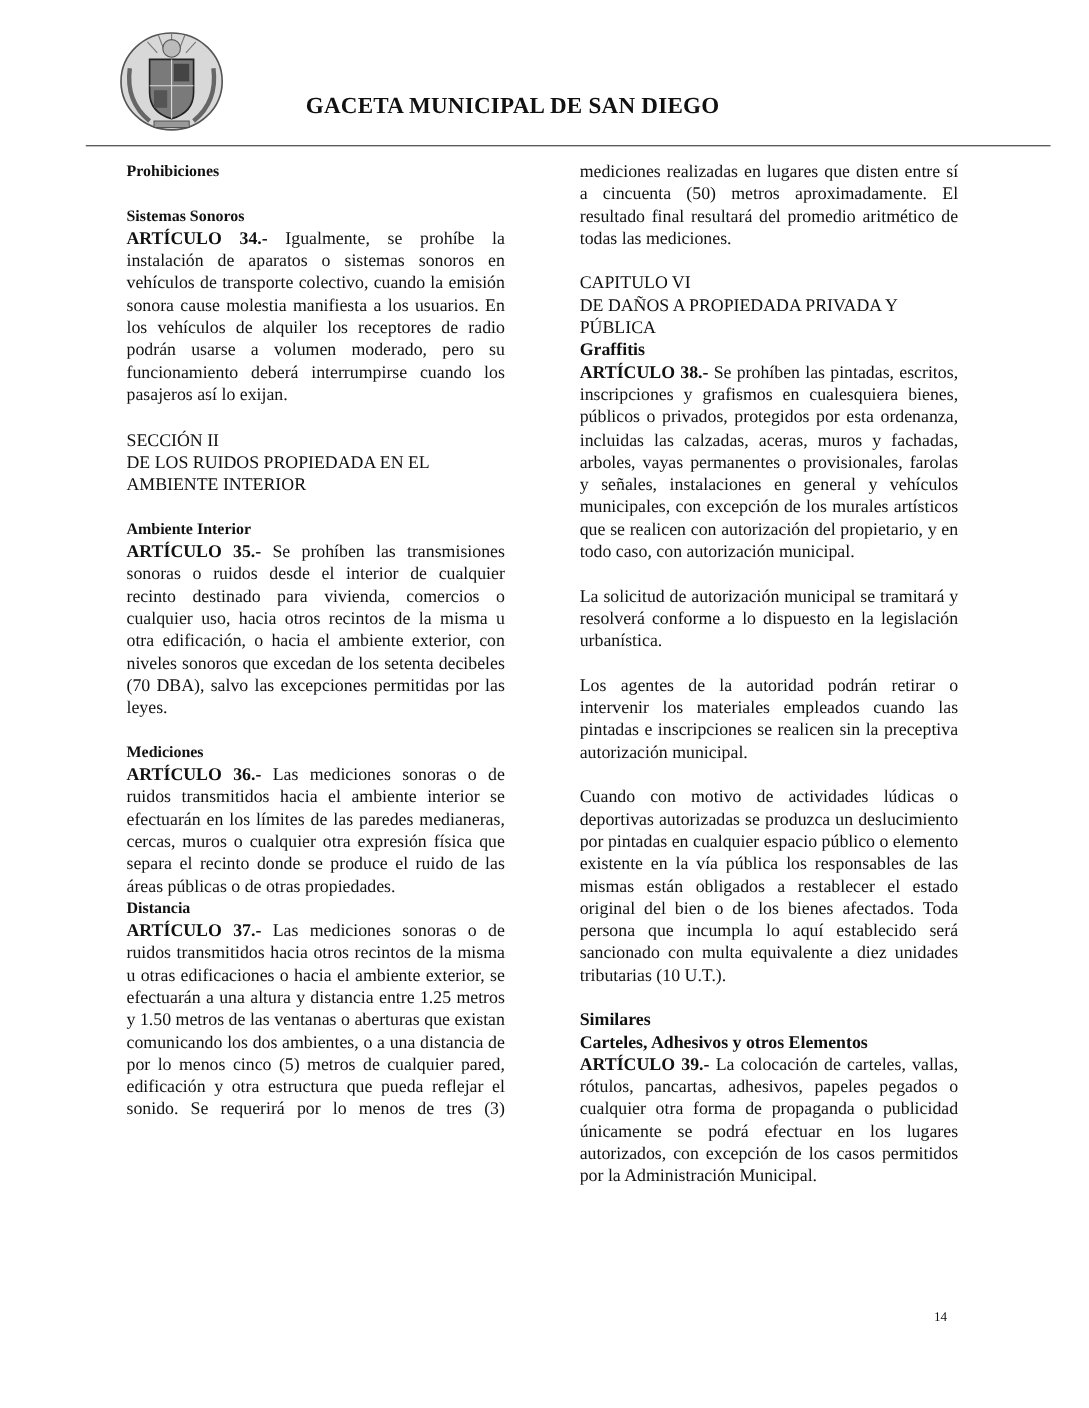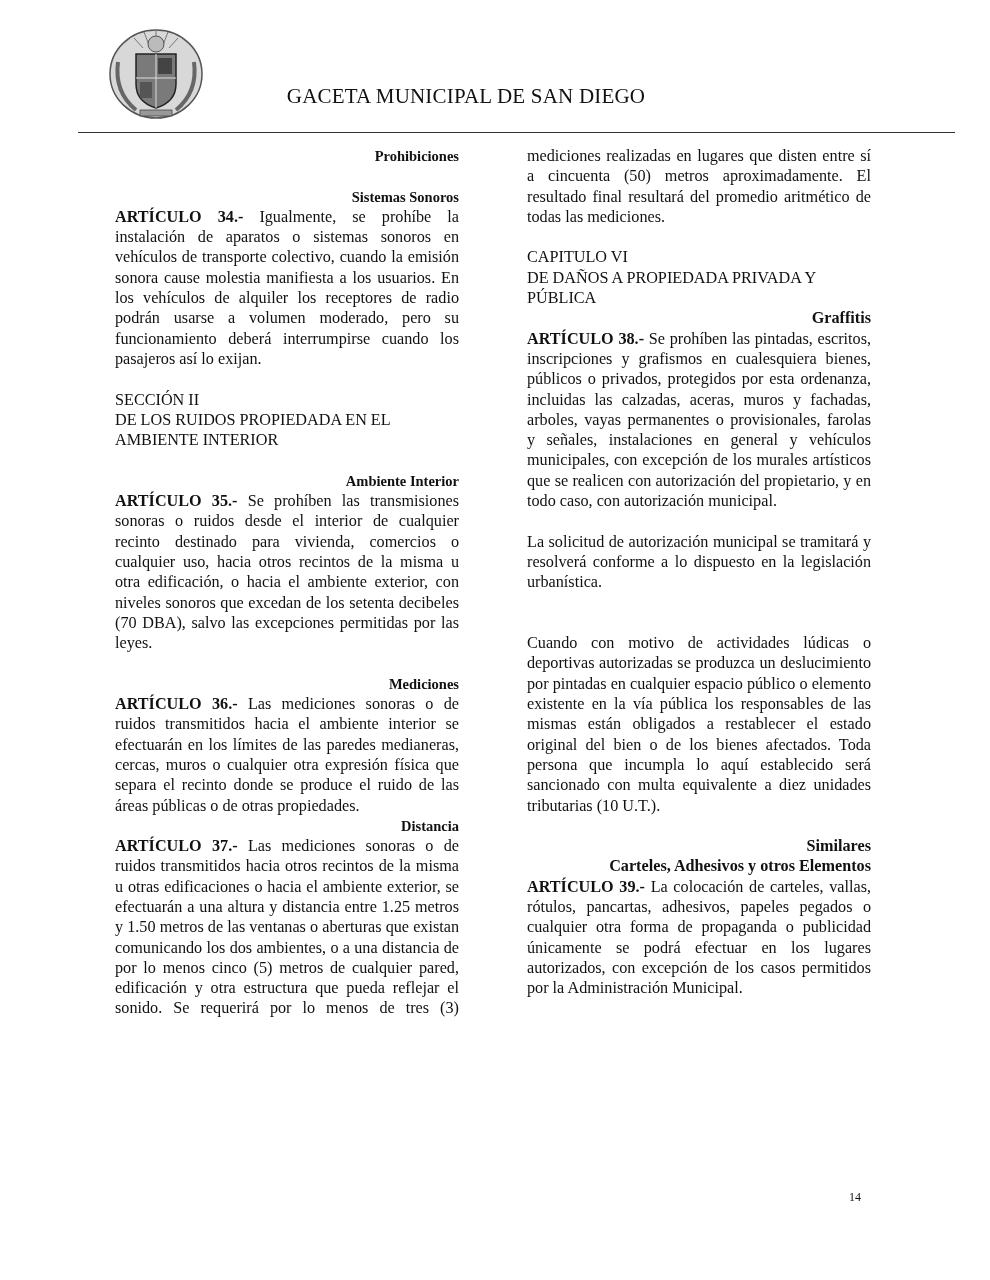--- a/index.html
+++ b/index.html
@@ -1,28 +1,28 @@
 <!DOCTYPE html>
 <html><head>
 <meta charset="utf-8">
 <style>
   html, body { margin: 0; padding: 0; background: #ffffff; }
   body { width: 990px; height: 1280px; position: relative; overflow: hidden;
          font-family: "Liberation Serif", "DejaVu Serif", serif; color: #111; }
   .seal { position: absolute; left: 106px; top: 22px; width: 100px; height: 98px; }
   .masthead { position: absolute; left: 0; width: 852px; top: 84px; text-align: center;
-              font-weight: normal; font-size: 21px; letter-spacing: 0.2px; }
+              font-weight: bold; font-size: 21px; letter-spacing: 0.2px; }
   .masthead span { position: relative; left: 40px; }
   .rule { position: absolute; left: 78px; top: 132px; width: 877px; height: 0;
           border-top: 1.5px solid #333; }
   .col { position: absolute; top: 146px; width: 344px; font-size: 16.2px; line-height: 20.3px; }
   .col.left { left: 115px; }
   .col.right { left: 527px; }
   .j { text-align: justify; margin: 0; }
-  .subhead { text-align: right; font-weight: bold; font-size: 14.5px; line-height: 20.3px; margin: 0; }
+  .subhead { font-weight: bold; font-size: 14.5px; line-height: 20.3px; margin: 0; }
   .subhead.big { font-size: 16.2px; }
   .art { font-weight: bold; }
   .heading { font-weight: normal; margin: 0; }
   .gap { height: 20.3px; }
   .pagenum { position: absolute; left: 849px; top: 1190px; font-size: 12px; }
 </style>
 </head>
 <body>
 
 <div class="seal">
@@ -72,20 +72,21 @@
   <p class="j">mediciones realizadas en lugares que disten entre sí a cincuenta (50) metros aproximadamente. El resultado final resultará del promedio aritmético de todas las mediciones.</p>
   <div class="gap"></div>
   <p class="heading">CAPITULO VI</p>
   <p class="heading">DE DAÑOS A PROPIEDADA PRIVADA Y</p>
   <p class="heading">PÚBLICA</p>
   <p class="subhead big">Graffitis</p>
   <p class="j"><span class="art">ARTÍCULO 38.-</span><span> Se prohíben las pintadas, escritos, inscripciones y grafismos en cualesquiera bienes, públicos o privados, protegidos por esta ordenanza, incluidas las calzadas, aceras, muros y fachadas, arboles, vayas permanentes o provisionales, farolas y señales, instalaciones en general y vehículos municipales, con excepción de los murales artísticos que se realicen con autorización del propietario, y en todo caso, con autorización municipal.</span></p>
   <div class="gap"></div>
   <p class="j">La solicitud de autorización municipal se tramitará y resolverá conforme a lo dispuesto en la legislación urbanística.</p>
   <div class="gap"></div>
+  <p class="j">Los agentes de la autoridad podrán retirar o intervenir los materiales empleados cuando las pintadas e inscripciones se realicen sin la preceptiva autorización municipal.</p>
   <div class="gap"></div>
   <p class="j">Cuando con motivo de actividades lúdicas o deportivas autorizadas se produzca un deslucimiento por pintadas en cualquier espacio público o elemento existente en la vía pública los responsables de las mismas están obligados a restablecer el estado original del bien o de los bienes afectados. Toda persona que incumpla lo aquí establecido será sancionado con multa equivalente a diez unidades tributarias (10 U.T.).</p>
   <div class="gap"></div>
   <p class="subhead big">Similares</p>
   <p class="subhead big">Carteles, Adhesivos y otros Elementos</p>
   <p class="j"><span class="art">ARTÍCULO 39.-</span><span> La colocación de carteles, vallas, rótulos, pancartas, adhesivos, papeles pegados o cualquier otra forma de propaganda o publicidad únicamente se podrá efectuar en los lugares autorizados, con excepción de los casos permitidos por la Administración Municipal.</span></p>
 </div>
 
 <div class="pagenum">14</div>
 

